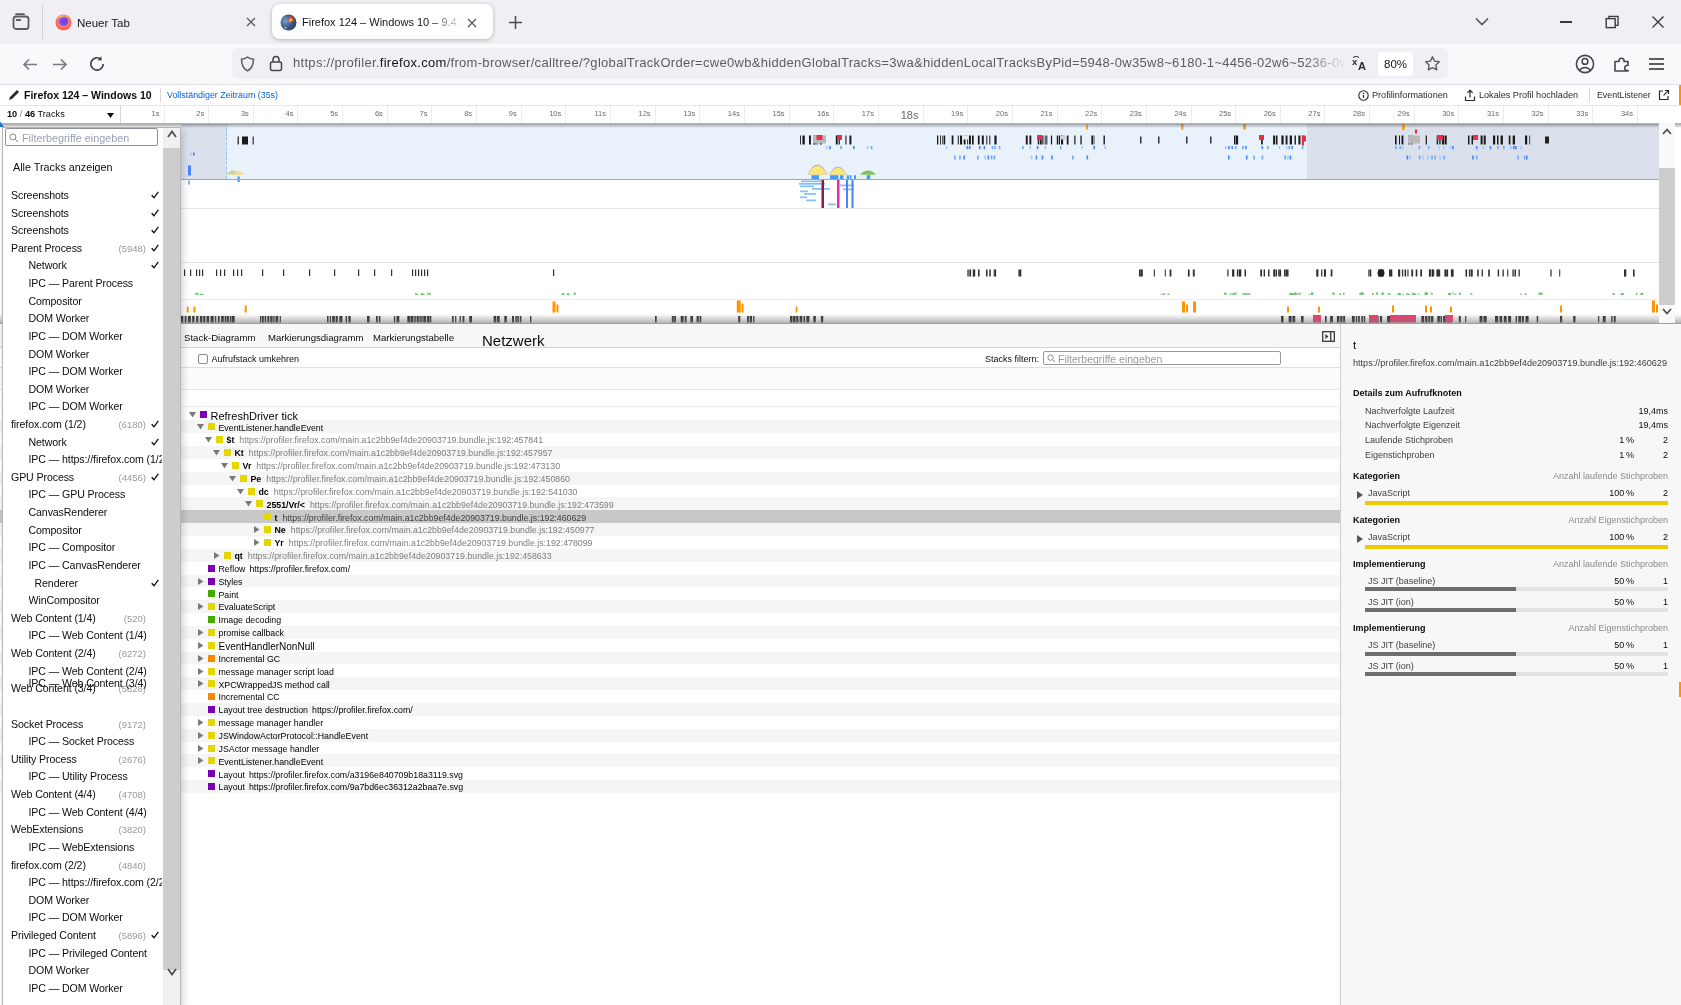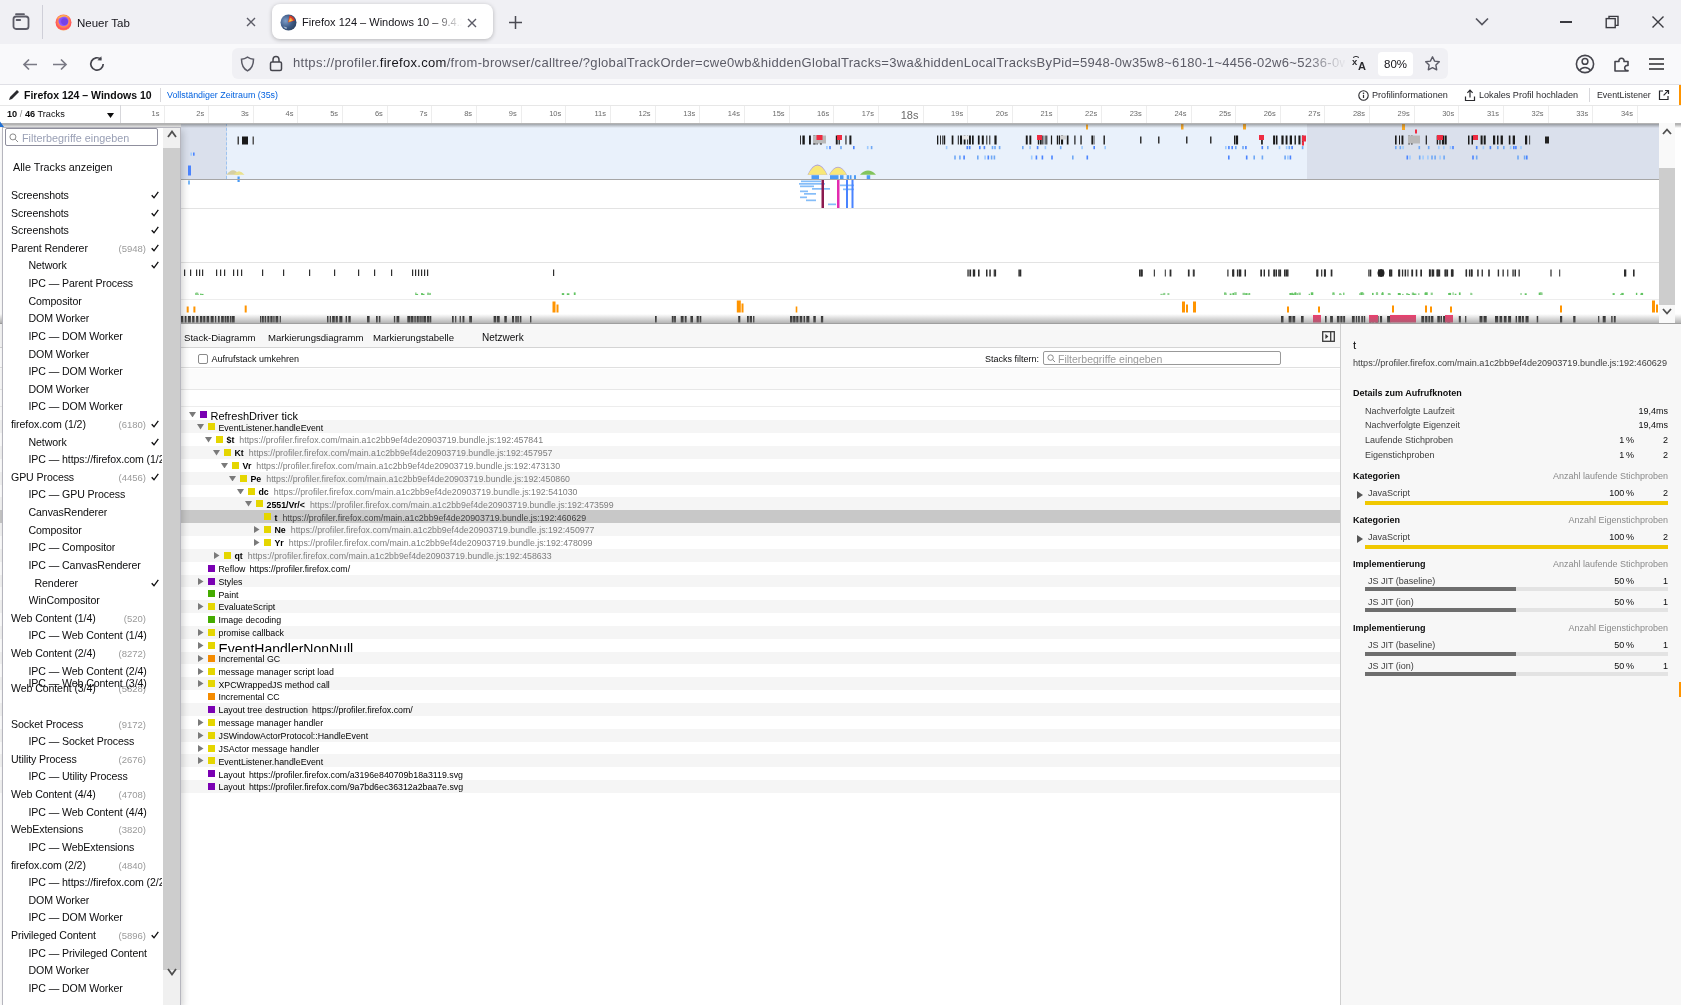--- a/index.html
+++ b/index.html
@@ -808,21 +808,21 @@
 <path d="M1 6 L5 1.5 L9 6" stroke="#505050" stroke-width="1.8" fill="none"></path>
   </svg>
 <svg class="abs" style="left:1662px;top:308px" width="10" height="7" viewBox="0 0 10 7">
 <path d="M1 1 L5 5.5 L9 1" stroke="#505050" stroke-width="1.8" fill="none"></path>
   </svg>
 <div class="abs" style="left:0;top:323.5px;width:1681px;height:681.5px;background:#fff;"></div>
 <div class="abs" style="left:0;top:323.5px;width:1339.5px;height:24px;background:#f7f7f7;border-bottom:1px solid #d4d4d4;"></div>
 <div class="abs" style="left:184px;top:331.5px;font-size:9.6px;color:#0c0c0d;">Stack-Diagramm</div>
 <div class="abs" style="left:268px;top:331.5px;font-size:9.6px;color:#0c0c0d;">Markierungsdiagramm</div>
 <div class="abs" style="left:373px;top:331.5px;font-size:9.6px;color:#0c0c0d;">Markierungstabelle</div>
-<div class="abs" style="left:482px;top:331.5px;font-size:10px;color:#0c0c0d;">Netzwerk</div>
+<div class="abs" style="left:482px;top:331.5px;font-size:15px;color:#0c0c0d;">Netzwerk</div>
 <svg class="abs" style="left:1322px;top:331.0px" width="13" height="11" viewBox="0 0 13 11">
 <rect x="0.7" y="0.7" width="11.6" height="9.6" fill="none" stroke="#3a3a3a" stroke-width="1.3"></rect>
 <path d="M3.4 3 L6.4 5.5 L3.4 8 Z" fill="#3a3a3a"></path>
 <path d="M8.7 1 V10" stroke="#3a3a3a" stroke-width="1.3"></path>
   </svg>
 <div class="abs" style="left:0;top:348.5px;width:1339.5px;height:19px;background:#fff;border-bottom:1px solid #e0e0e0;"></div>
 <div class="abs" style="left:198px;top:353.5px;width:10px;height:10px;background:#fff;border:1px solid #8a8a8a;border-radius:2px;"></div>
 <div class="abs" style="left:211.5px;top:353.5px;font-size:9px;color:#0c0c0d;">Aufrufstack umkehren</div>
 <div class="abs" style="left:939px;top:353.5px;width:100px;text-align:right;font-size:9px;color:#0c0c0d;">Stacks filtern:</div>
 <div class="abs" style="left:1043px;top:351px;width:238px;height:13.5px;background:#fff;border:1px solid #999;border-radius:2px;"></div>
@@ -918,21 +918,21 @@
 <div class="abs" style="left:0;top:625.95px;width:1339.5px;height:12.85px;background:#f5f5f5;"></div>
 <svg class="abs" style="left:198.0px;top:628.95px" width="5.5" height="7" viewBox="0 0 5.5 7">
     <path d="M0 0 V7 L5.5 3.5 Z" fill="#7a7a7a"></path>
   </svg>
 <div class="abs" style="left:208.0px;top:628.95px;width:7px;height:7px;background:#e5d600;"></div>
 <div class="abs" style="left:218.5px;top:628.15px;font-size:8.8px;color:#000;white-space:nowrap;">promise callback</div>
 <svg class="abs" style="left:198.0px;top:641.80px" width="5.5" height="7" viewBox="0 0 5.5 7">
     <path d="M0 0 V7 L5.5 3.5 Z" fill="#7a7a7a"></path>
   </svg>
 <div class="abs" style="left:208.0px;top:641.80px;width:7px;height:7px;background:#e5d600;"></div>
-<div class="abs" style="left:218.5px;top:641.00px;font-size:14px;color:#000;white-space:nowrap;">EventHandlerNonNull</div>
+<div class="abs" style="left:218.5px;top:641.00px;font-size:10px;color:#000;white-space:nowrap;">EventHandlerNonNull</div>
 <div class="abs" style="left:0;top:651.65px;width:1339.5px;height:12.85px;background:#f5f5f5;"></div>
 <svg class="abs" style="left:198.0px;top:654.65px" width="5.5" height="7" viewBox="0 0 5.5 7">
     <path d="M0 0 V7 L5.5 3.5 Z" fill="#7a7a7a"></path>
   </svg>
 <div class="abs" style="left:208.0px;top:654.65px;width:7px;height:7px;background:#f58b00;"></div>
 <div class="abs" style="left:218.5px;top:653.85px;font-size:8.8px;color:#000;white-space:nowrap;">Incremental GC</div>
 <svg class="abs" style="left:198.0px;top:667.50px" width="5.5" height="7" viewBox="0 0 5.5 7">
     <path d="M0 0 V7 L5.5 3.5 Z" fill="#7a7a7a"></path>
   </svg>
 <div class="abs" style="left:208.0px;top:667.50px;width:7px;height:7px;background:#e5d600;"></div>
@@ -1047,21 +1047,21 @@
     <path d="M0.7 4.2 L3 6.8 L7.3 0.8" stroke="#0c0c0d" stroke-width="1.3" fill="none"></path>
   </svg>
 <div class="abs" style="left:11px;top:206.5px;font-size:10.6px;letter-spacing:-0.1px;color:#0c0c0d;white-space:nowrap;max-width:151px;overflow:hidden;">Screenshots</div>
 <svg class="abs" style="left:151px;top:208.5px" width="8" height="8" viewBox="0 0 8 8">
     <path d="M0.7 4.2 L3 6.8 L7.3 0.8" stroke="#0c0c0d" stroke-width="1.3" fill="none"></path>
   </svg>
 <div class="abs" style="left:11px;top:224.1px;font-size:10.6px;letter-spacing:-0.1px;color:#0c0c0d;white-space:nowrap;max-width:151px;overflow:hidden;">Screenshots</div>
 <svg class="abs" style="left:151px;top:226.1px" width="8" height="8" viewBox="0 0 8 8">
     <path d="M0.7 4.2 L3 6.8 L7.3 0.8" stroke="#0c0c0d" stroke-width="1.3" fill="none"></path>
   </svg>
-<div class="abs" style="left:11px;top:241.8px;font-size:10.6px;letter-spacing:-0.1px;color:#0c0c0d;white-space:nowrap;max-width:151px;overflow:hidden;">Parent Renderer</div>
+<div class="abs" style="left:11px;top:241.8px;font-size:10.6px;letter-spacing:-0.1px;color:#0c0c0d;white-space:nowrap;max-width:151px;overflow:hidden;">Parent Process</div>
 <div class="abs" style="left:100px;top:242.8px;width:46px;text-align:right;font-size:9.5px;color:#9a9a9a;">(5948)</div>
 <svg class="abs" style="left:151px;top:243.8px" width="8" height="8" viewBox="0 0 8 8">
     <path d="M0.7 4.2 L3 6.8 L7.3 0.8" stroke="#0c0c0d" stroke-width="1.3" fill="none"></path>
   </svg>
 <div class="abs" style="left:28.5px;top:259.4px;font-size:10.6px;letter-spacing:-0.1px;color:#0c0c0d;white-space:nowrap;max-width:133.5px;overflow:hidden;">Network</div>
 <svg class="abs" style="left:151px;top:261.4px" width="8" height="8" viewBox="0 0 8 8">
     <path d="M0.7 4.2 L3 6.8 L7.3 0.8" stroke="#0c0c0d" stroke-width="1.3" fill="none"></path>
   </svg>
 <div class="abs" style="left:28.5px;top:277.0px;font-size:10.6px;letter-spacing:-0.1px;color:#0c0c0d;white-space:nowrap;max-width:133.5px;overflow:hidden;">IPC — Parent Process</div>
 <div class="abs" style="left:28.5px;top:294.6px;font-size:10.6px;letter-spacing:-0.1px;color:#0c0c0d;white-space:nowrap;max-width:133.5px;overflow:hidden;">Compositor</div>

